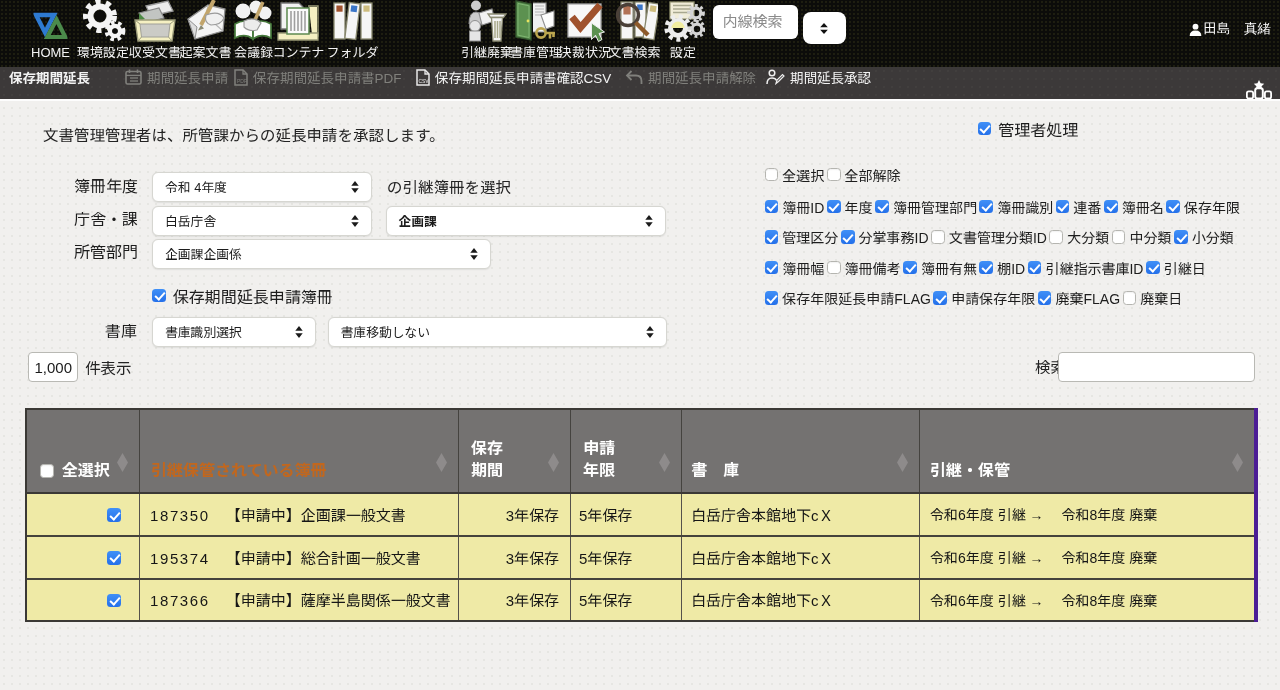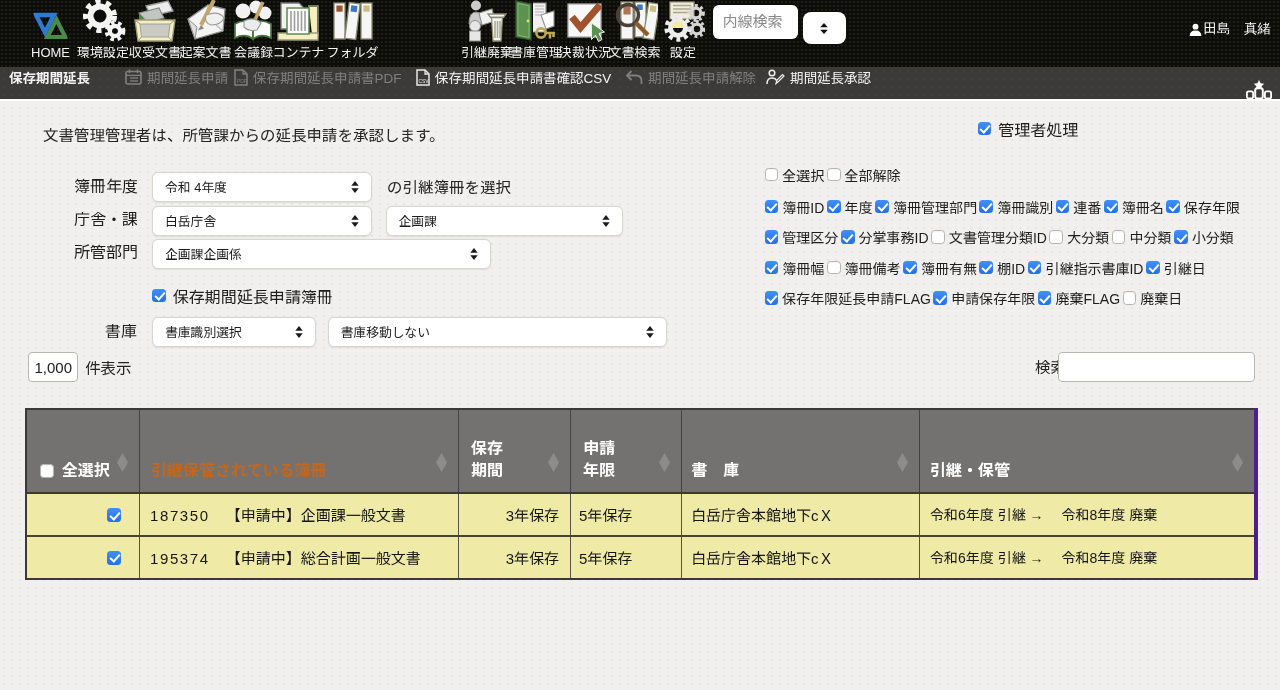--- a/index.html
+++ b/index.html
@@ -358,21 +358,21 @@
       <path d="M4 0 L7.7 4.7 H0.3 Z" fill="#1a1a1a"></path>
       <path d="M4 12 L7.7 7.3 H0.3 Z" fill="#1a1a1a"></path>
     </svg></div>
 <div class="txt" style="left:387px; top:175px;">の引継簿冊を選択</div>
 
 <div class="flabel" style="left:0; top:206px; width:138px;">庁舎・課</div>
 <div class="sel" style="left:152px; top:205.5px; width:220px;">白岳庁舎<svg width="8" height="12" viewBox="0 0 8 12">
       <path d="M4 0 L7.7 4.7 H0.3 Z" fill="#1a1a1a"></path>
       <path d="M4 12 L7.7 7.3 H0.3 Z" fill="#1a1a1a"></path>
     </svg></div>
-<div class="sel" style="left:385.5px; top:205.5px; width:237px;">企画課<svg width="8" height="12" viewBox="0 0 8 12">
+<div class="sel" style="left:385.5px; top:205.5px; width:280px;font-weight:bold;">企画課<svg width="8" height="12" viewBox="0 0 8 12">
       <path d="M4 0 L7.7 4.7 H0.3 Z" fill="#1a1a1a"></path>
       <path d="M4 12 L7.7 7.3 H0.3 Z" fill="#1a1a1a"></path>
     </svg></div>
 
 <div class="flabel" style="left:0; top:239px; width:138px;">所管部門</div>
 <div class="sel" style="left:152px; top:238.5px; width:339px;">企画課企画係<svg width="8" height="12" viewBox="0 0 8 12">
       <path d="M4 0 L7.7 4.7 H0.3 Z" fill="#1a1a1a"></path>
       <path d="M4 12 L7.7 7.3 H0.3 Z" fill="#1a1a1a"></path>
     </svg></div>
 
@@ -517,14 +517,22 @@
     <td class="brown" style="font-size:14px;">令和6年度 引継 →　 令和8年度 廃棄</td>
   </tr>
   <tr>
     <td style="text-align:right; padding-right:18px;"><span class="cb cb-on"></span></td>
     <td><span style="letter-spacing:1.6px; margin-right:16px;">195374</span>【申請中】総合計画一般文書</td>
     <td style="text-align:right; padding-right:11px;">3年保存</td>
     <td style="padding-left:8px;">5年保存</td>
     <td style="padding-left:9px;">白岳庁舎本館地下cＸ</td>
     <td class="brown" style="font-size:14px;">令和6年度 引継 →　 令和8年度 廃棄</td>
   </tr>
+  <tr>
+    <td style="text-align:right; padding-right:18px;"><span class="cb cb-on"></span></td>
+    <td><span style="letter-spacing:1.6px; margin-right:16px;">187366</span>【申請中】薩摩半島関係一般文書</td>
+    <td style="text-align:right; padding-right:11px;">3年保存</td>
+    <td style="padding-left:8px;">5年保存</td>
+    <td style="padding-left:9px;">白岳庁舎本館地下cＸ</td>
+    <td class="brown" style="font-size:14px;">令和6年度 引継 →　 令和8年度 廃棄</td>
+  </tr>
 </tbody>
   </table>
 
 </body></html>

